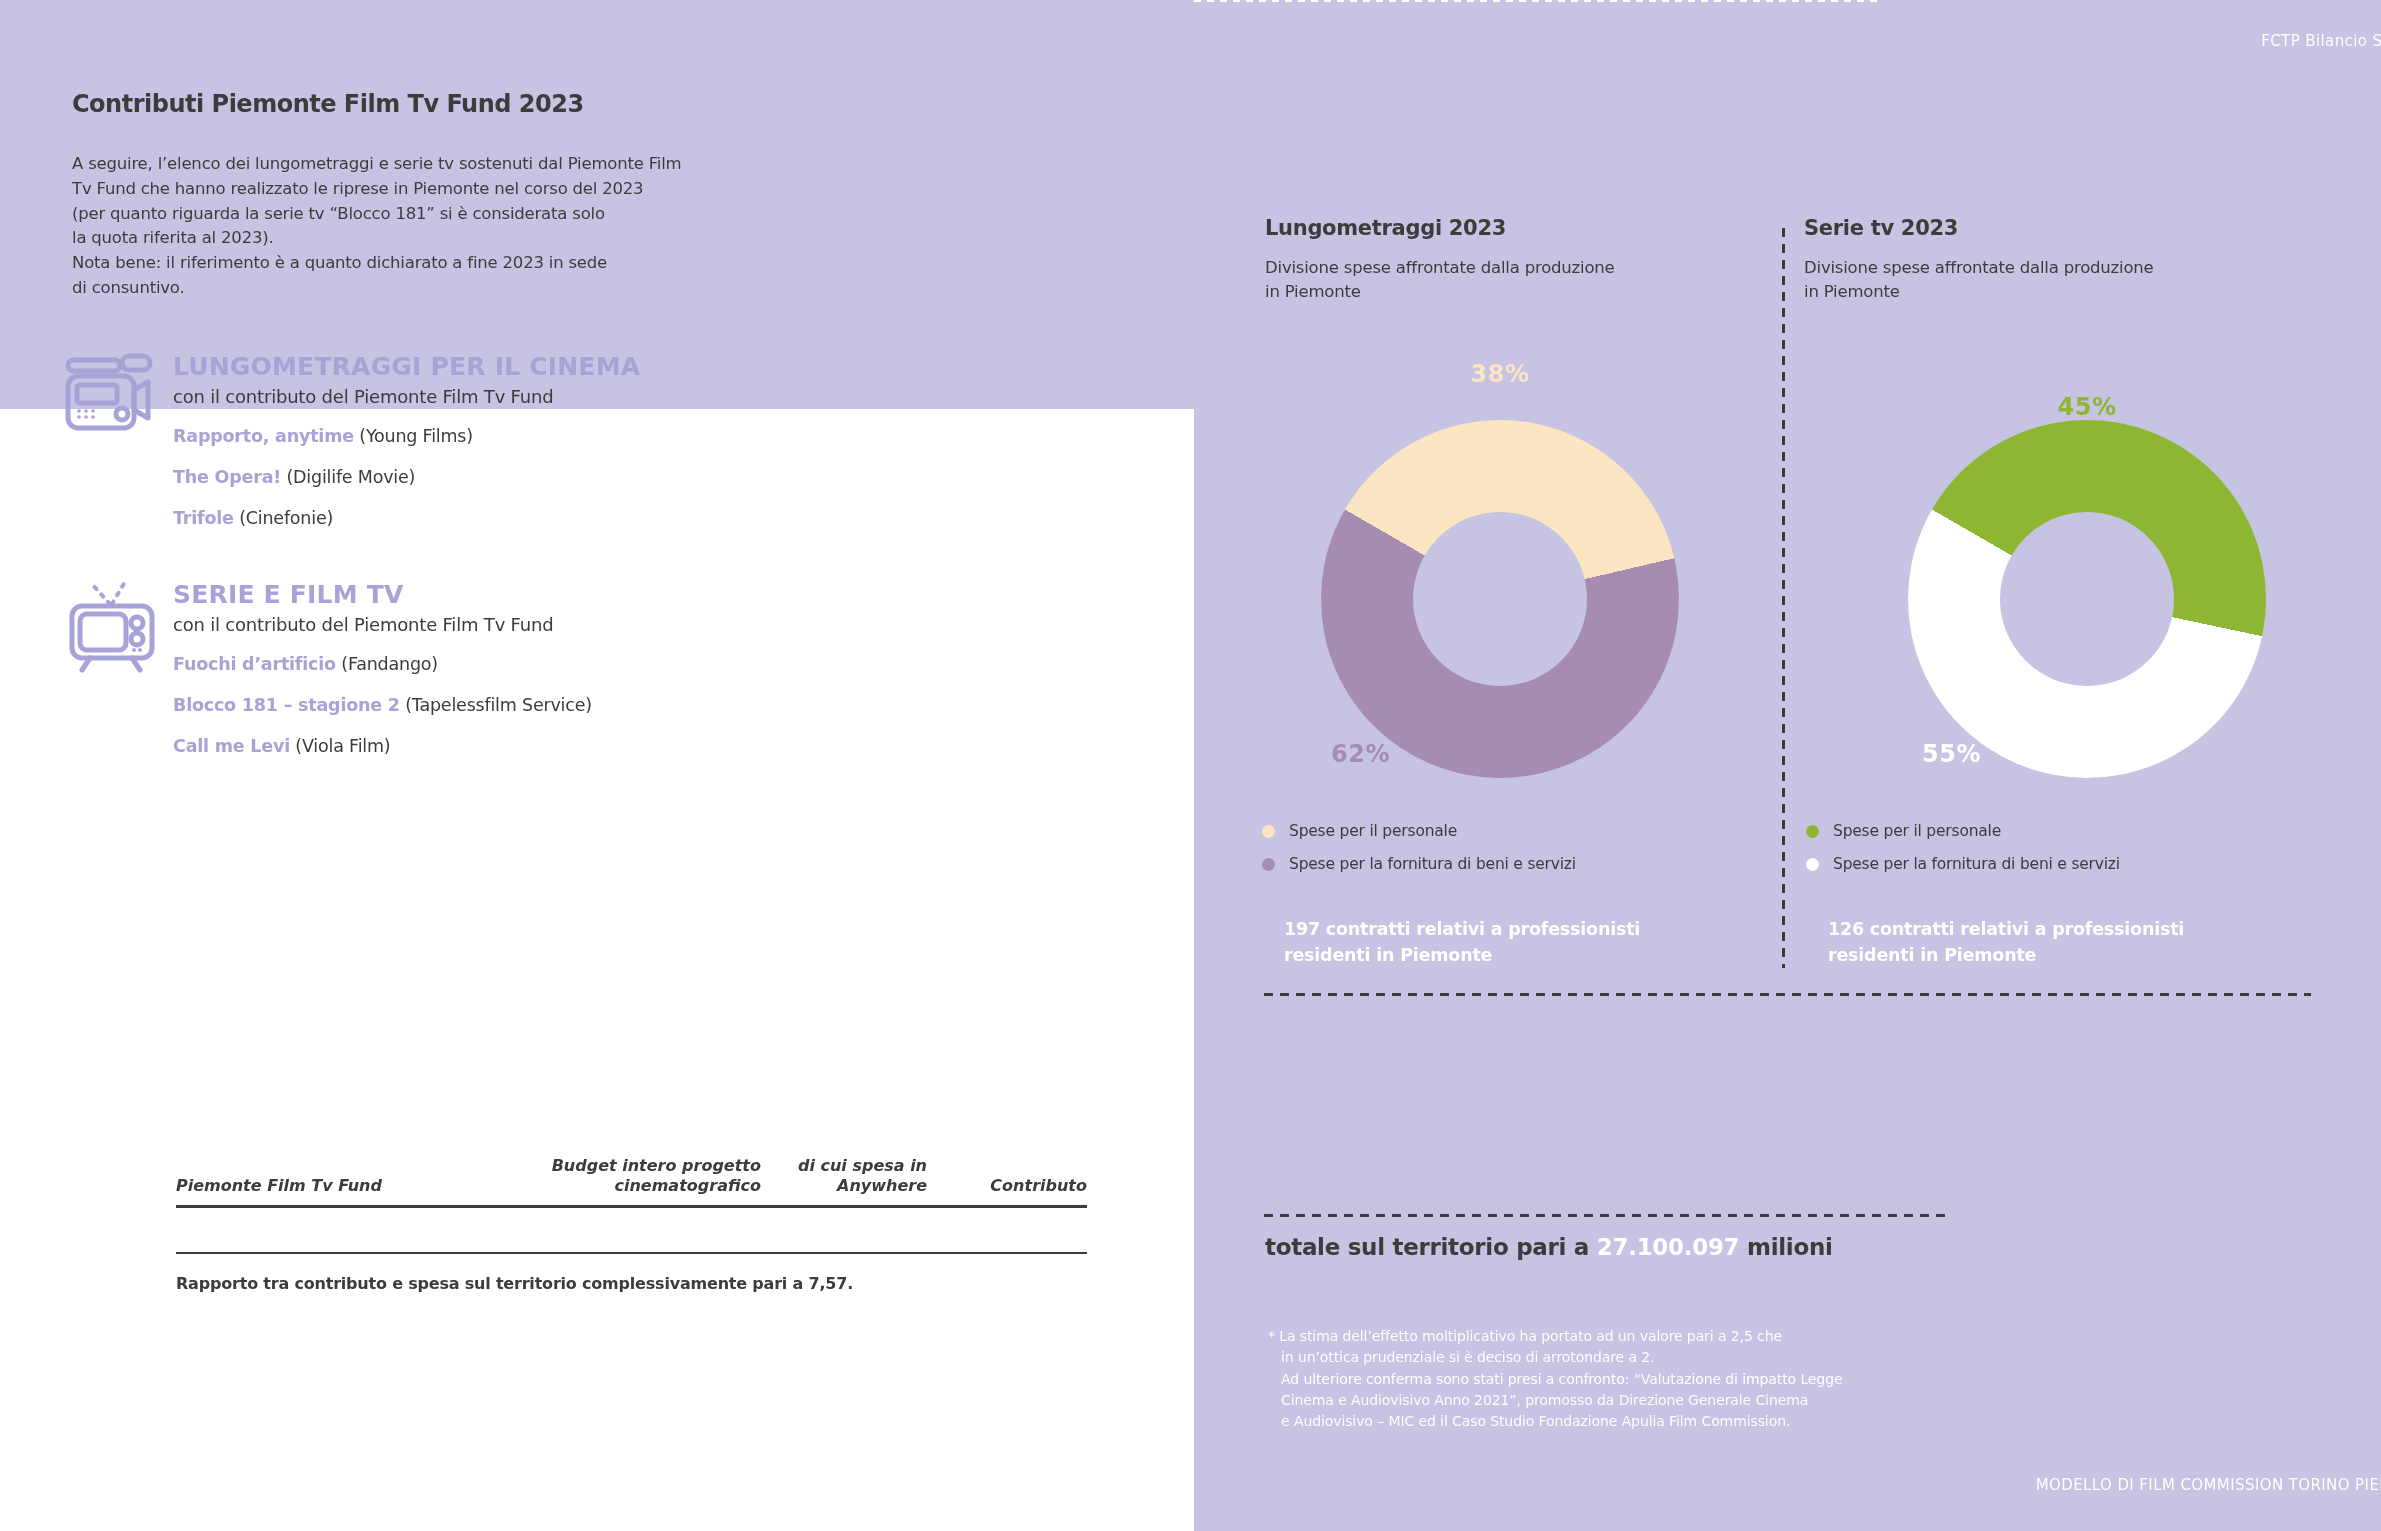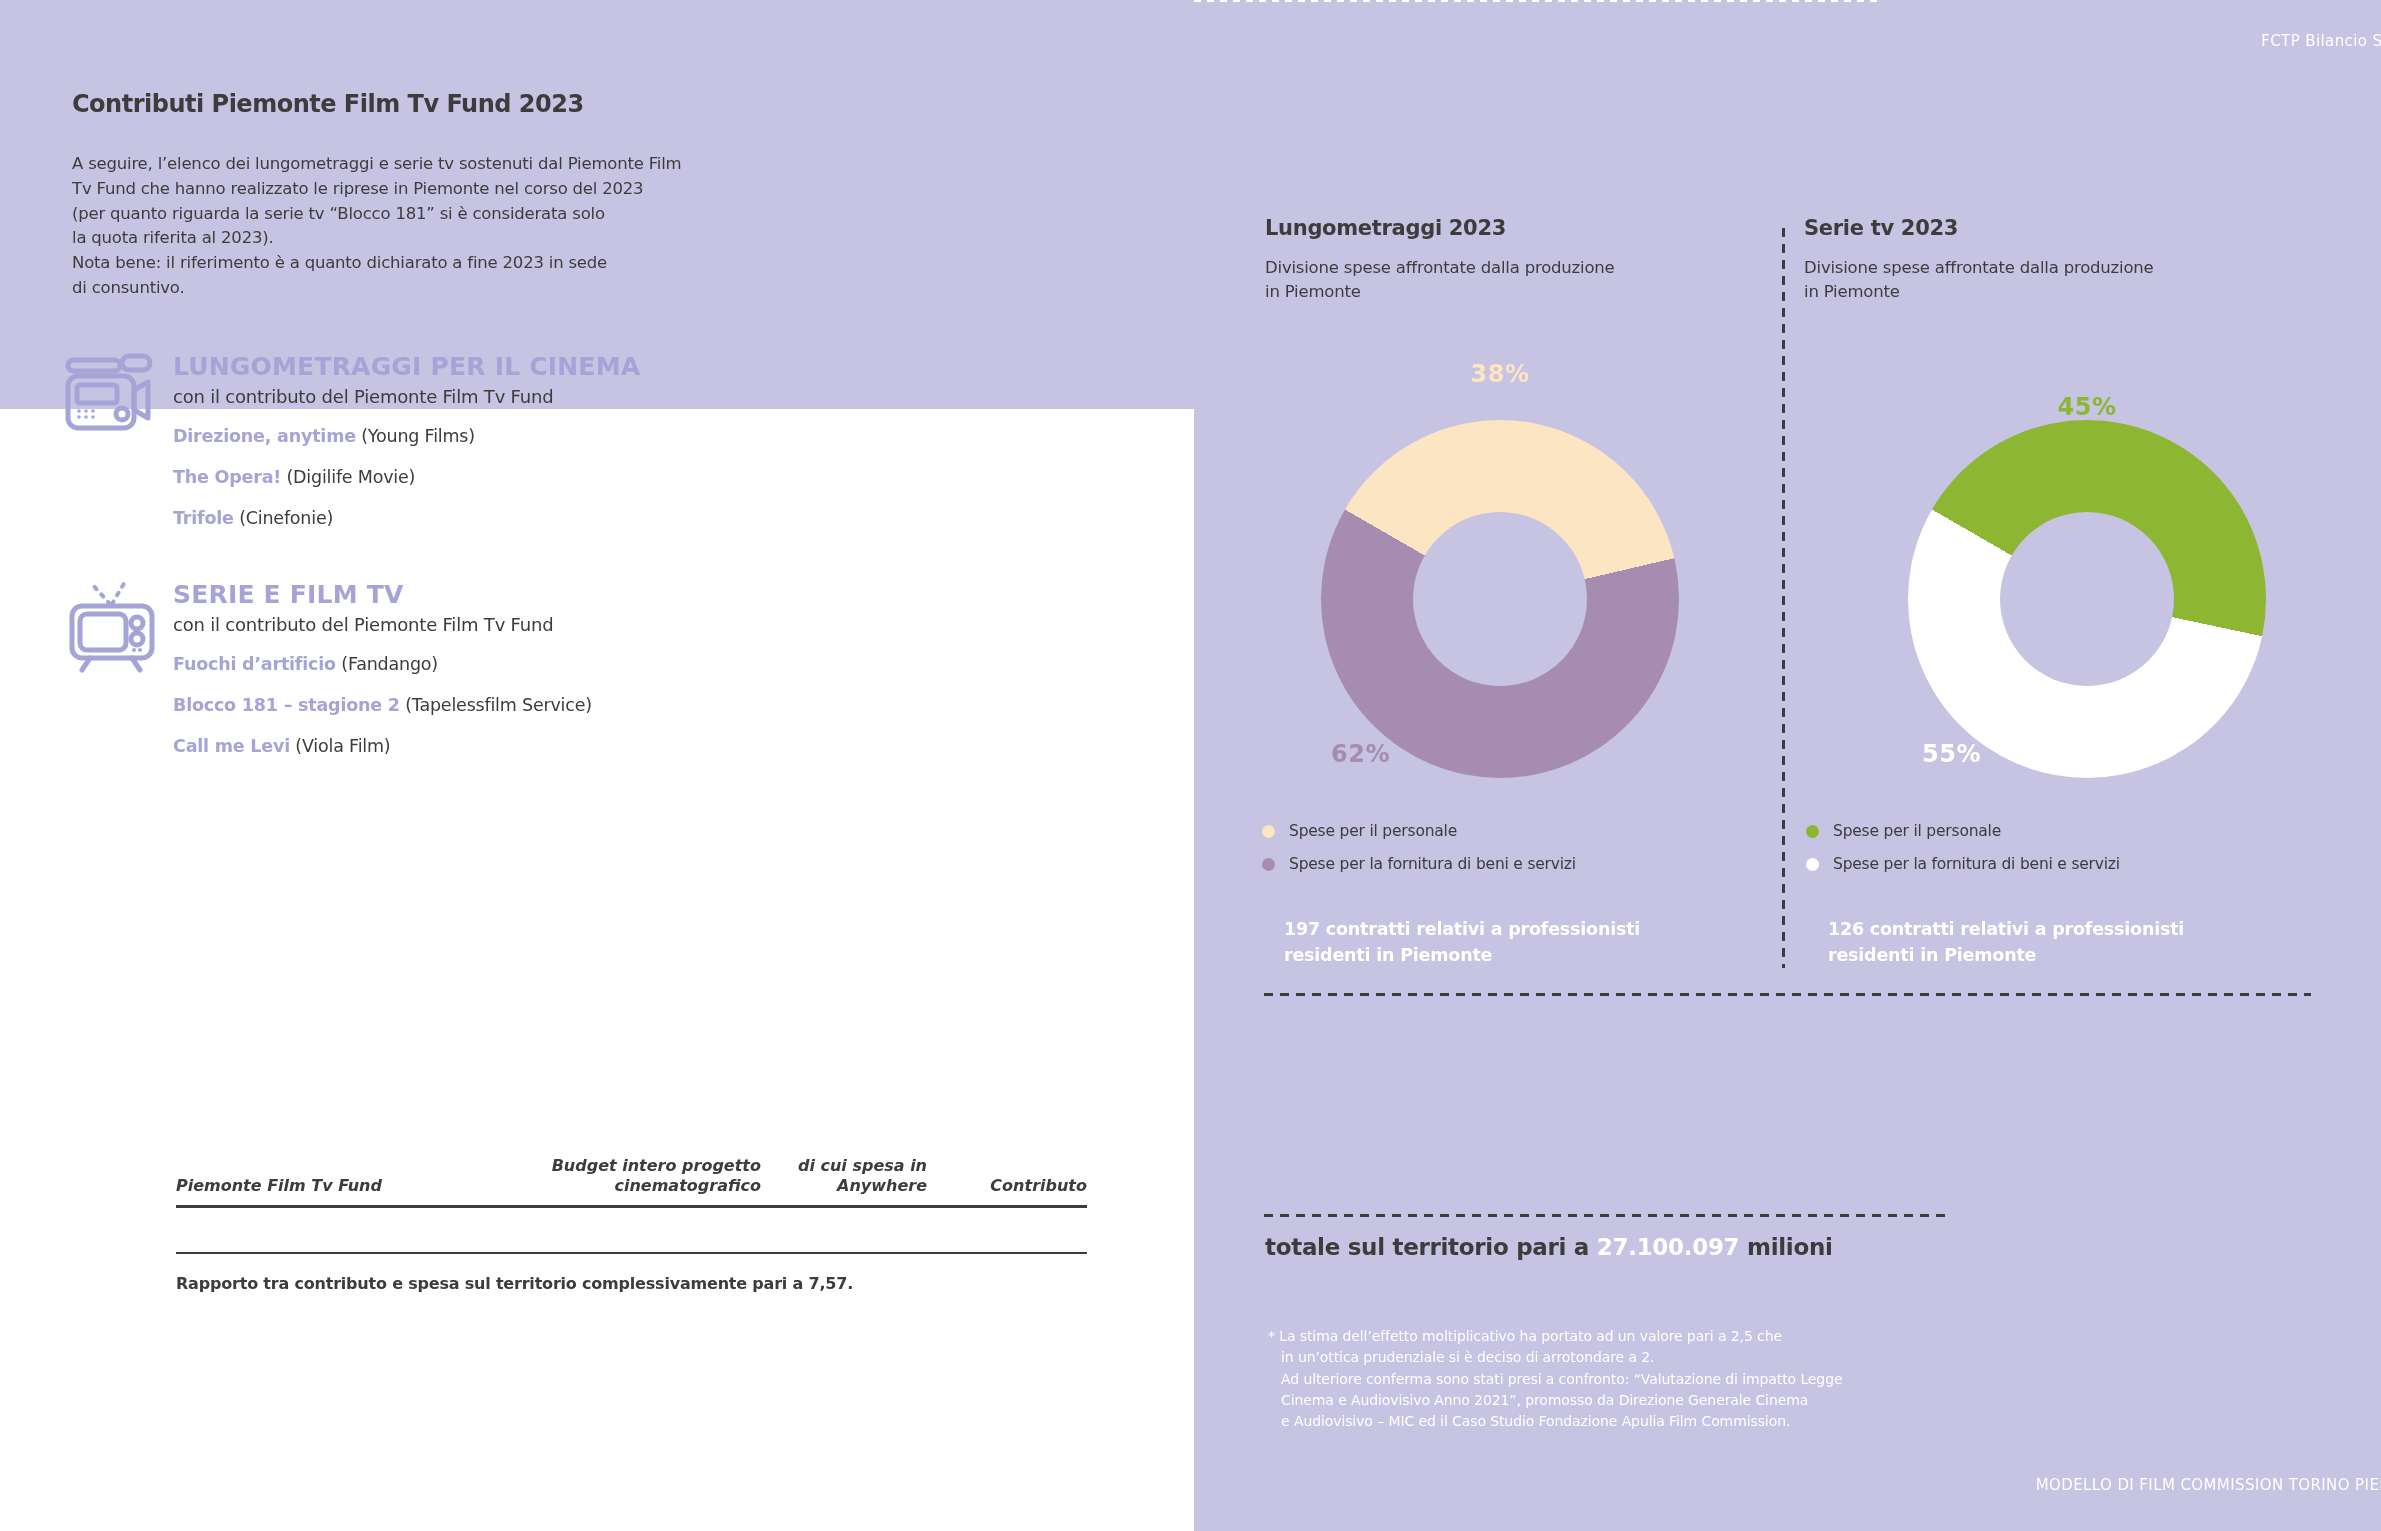--- a/index.html
+++ b/index.html
@@ -112,21 +112,21 @@
         <circle class="dt" cx="26" cy="65" r="1.8"></circle>
         <circle class="dt" cx="33" cy="65" r="1.8"></circle>
     </svg>
   </div>
   <div class="section-block s1">
     <div class="section-title">LUNGOMETRAGGI PER IL CINEMA</div>
     <div class="section-sub">con il contributo del Piemonte Film Tv Fund</div>
   </div>
   <div class="film-list fl1">
     <div class="film-item">
-      <span class="film-name">Direzione, anytime</span>
+      <span class="film-name">Rapporto, anytime</span>
       <span class="film-prod">(Young Films)</span>
     </div>
     <div class="film-item">
       <span class="film-name">The Opera!</span>
       <span class="film-prod">(Digilife Movie)</span>
     </div>
     <div class="film-item">
       <span class="film-name">Trifole</span>
       <span class="film-prod">(Cinefonie)</span>
     </div>

